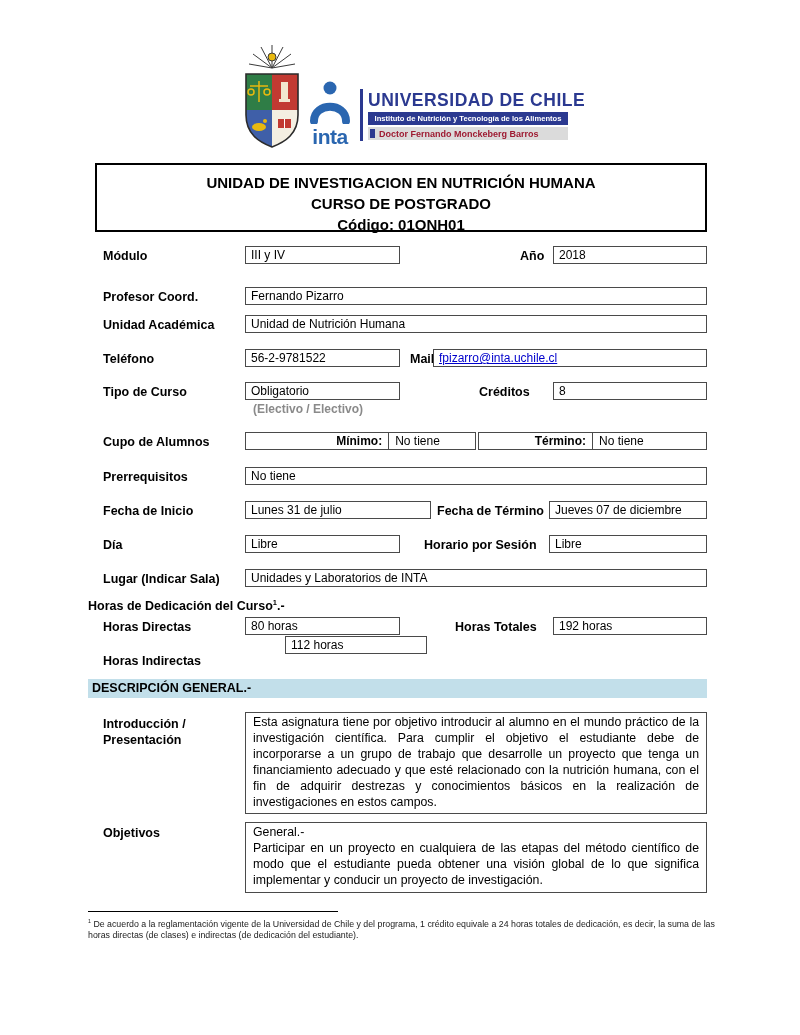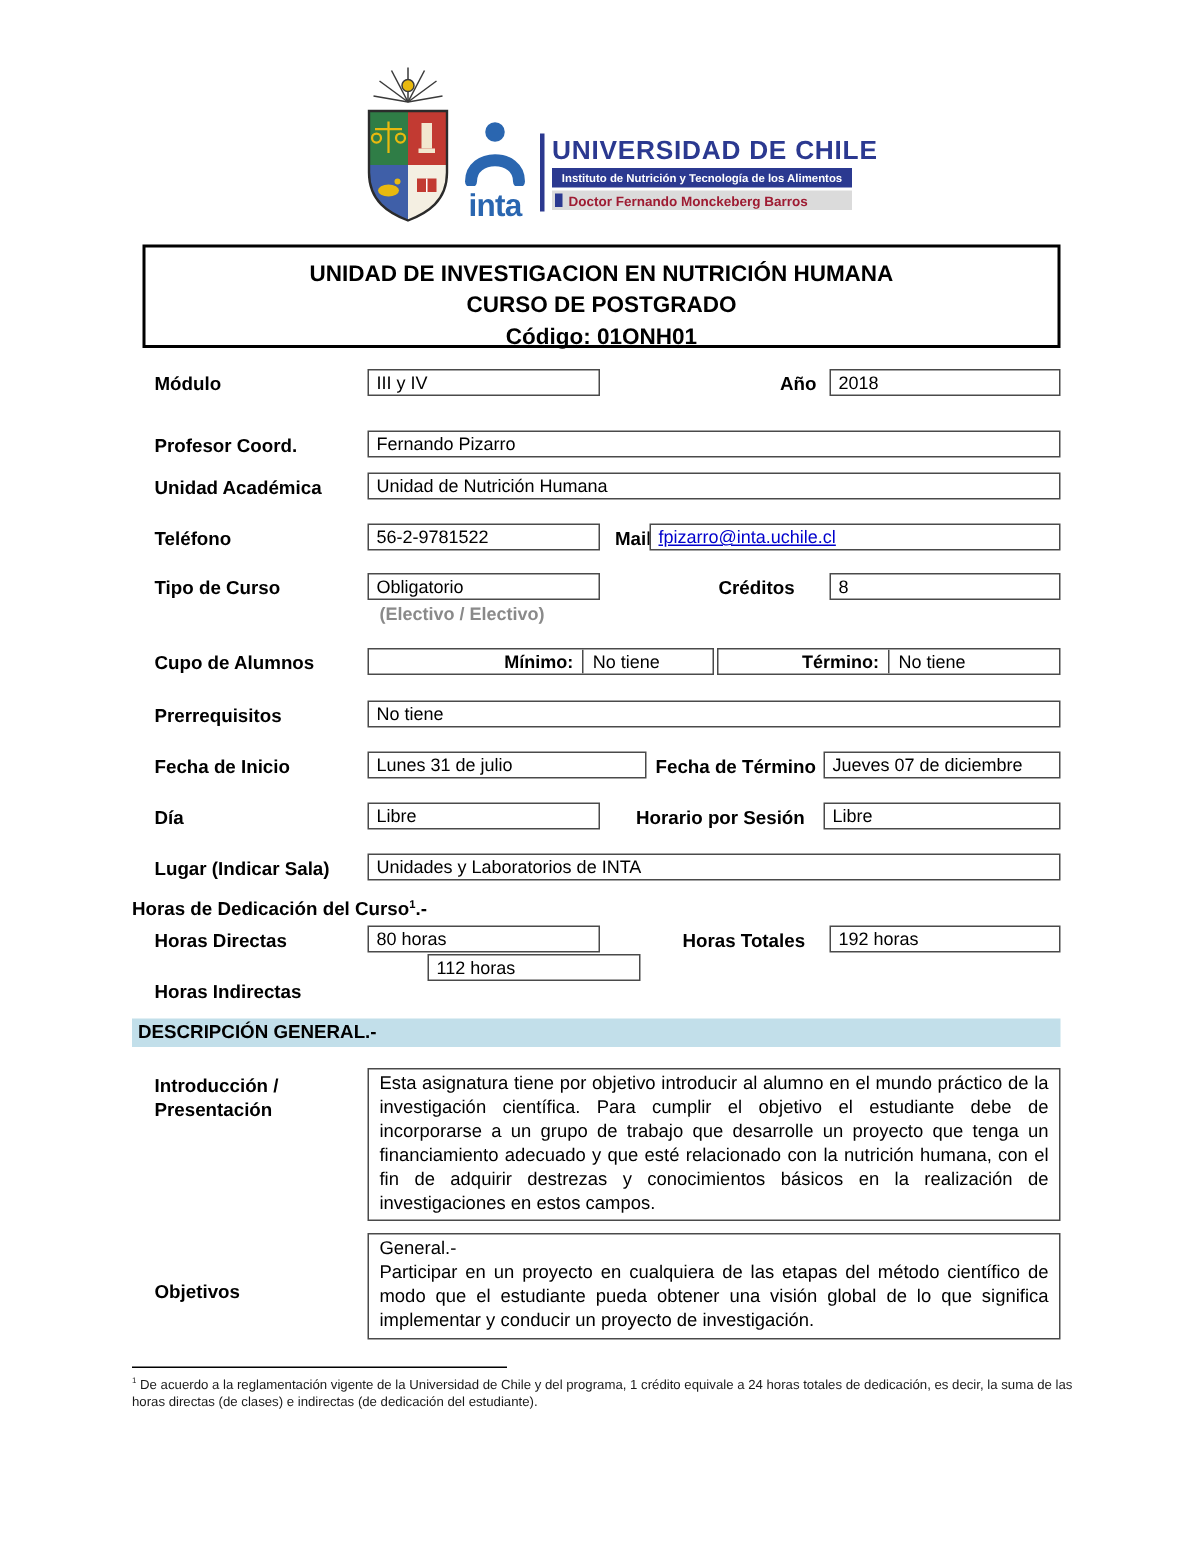--- a/index.html
+++ b/index.html
@@ -175,21 +175,21 @@
   <div class="fbox" style="left:245px; top:636px; width:142px;margin-left:40px;">112 horas</div>
 
   <div class="sechead">DESCRIPCIÓN GENERAL.-</div>
 
   <div class="flabel" style="left:103px; top:716px; line-height:16px;">
     <div>Introducción /</div>
     <div>Presentación</div>
   </div>
   <div class="tbox" style="left:245px; top:712px; width:462px; min-height:98px;">Esta asignatura tiene por objetivo introducir al alumno en el mundo práctico de la investigación científica.  Para cumplir el objetivo el estudiante debe de incorporarse a un grupo de trabajo que desarrolle un proyecto que tenga un financiamiento adecuado y que esté relacionado con la nutrición humana, con el fin de adquirir destrezas y conocimientos básicos en la realización de investigaciones en estos campos.</div>
 
-  <div class="flabel" style="left:103px; top:826px;margin-top:28px;">Objetivos</div>
+  <div class="flabel" style="left:103px; top:826px;">Objetivos</div>
   <div class="tbox" style="left:245px; top:822px; width:462px; min-height:68px;">
     <div style="text-align:left;">General.-</div>
     <div>Participar en un proyecto en cualquiera de las etapas del método científico de modo que el estudiante pueda obtener una visión global de lo que significa implementar y conducir un proyecto de investigación.</div>
   </div>
 
   <div class="footrule"></div>
   <div class="footnote">
     <sup>1</sup> <span>De acuerdo a la reglamentación vigente de la Universidad de Chile y del programa, 1 crédito equivale a 24 horas totales de dedicación, es decir, la suma de las horas directas (de clases) e indirectas (de dedicación del estudiante).</span>
   </div>
 

